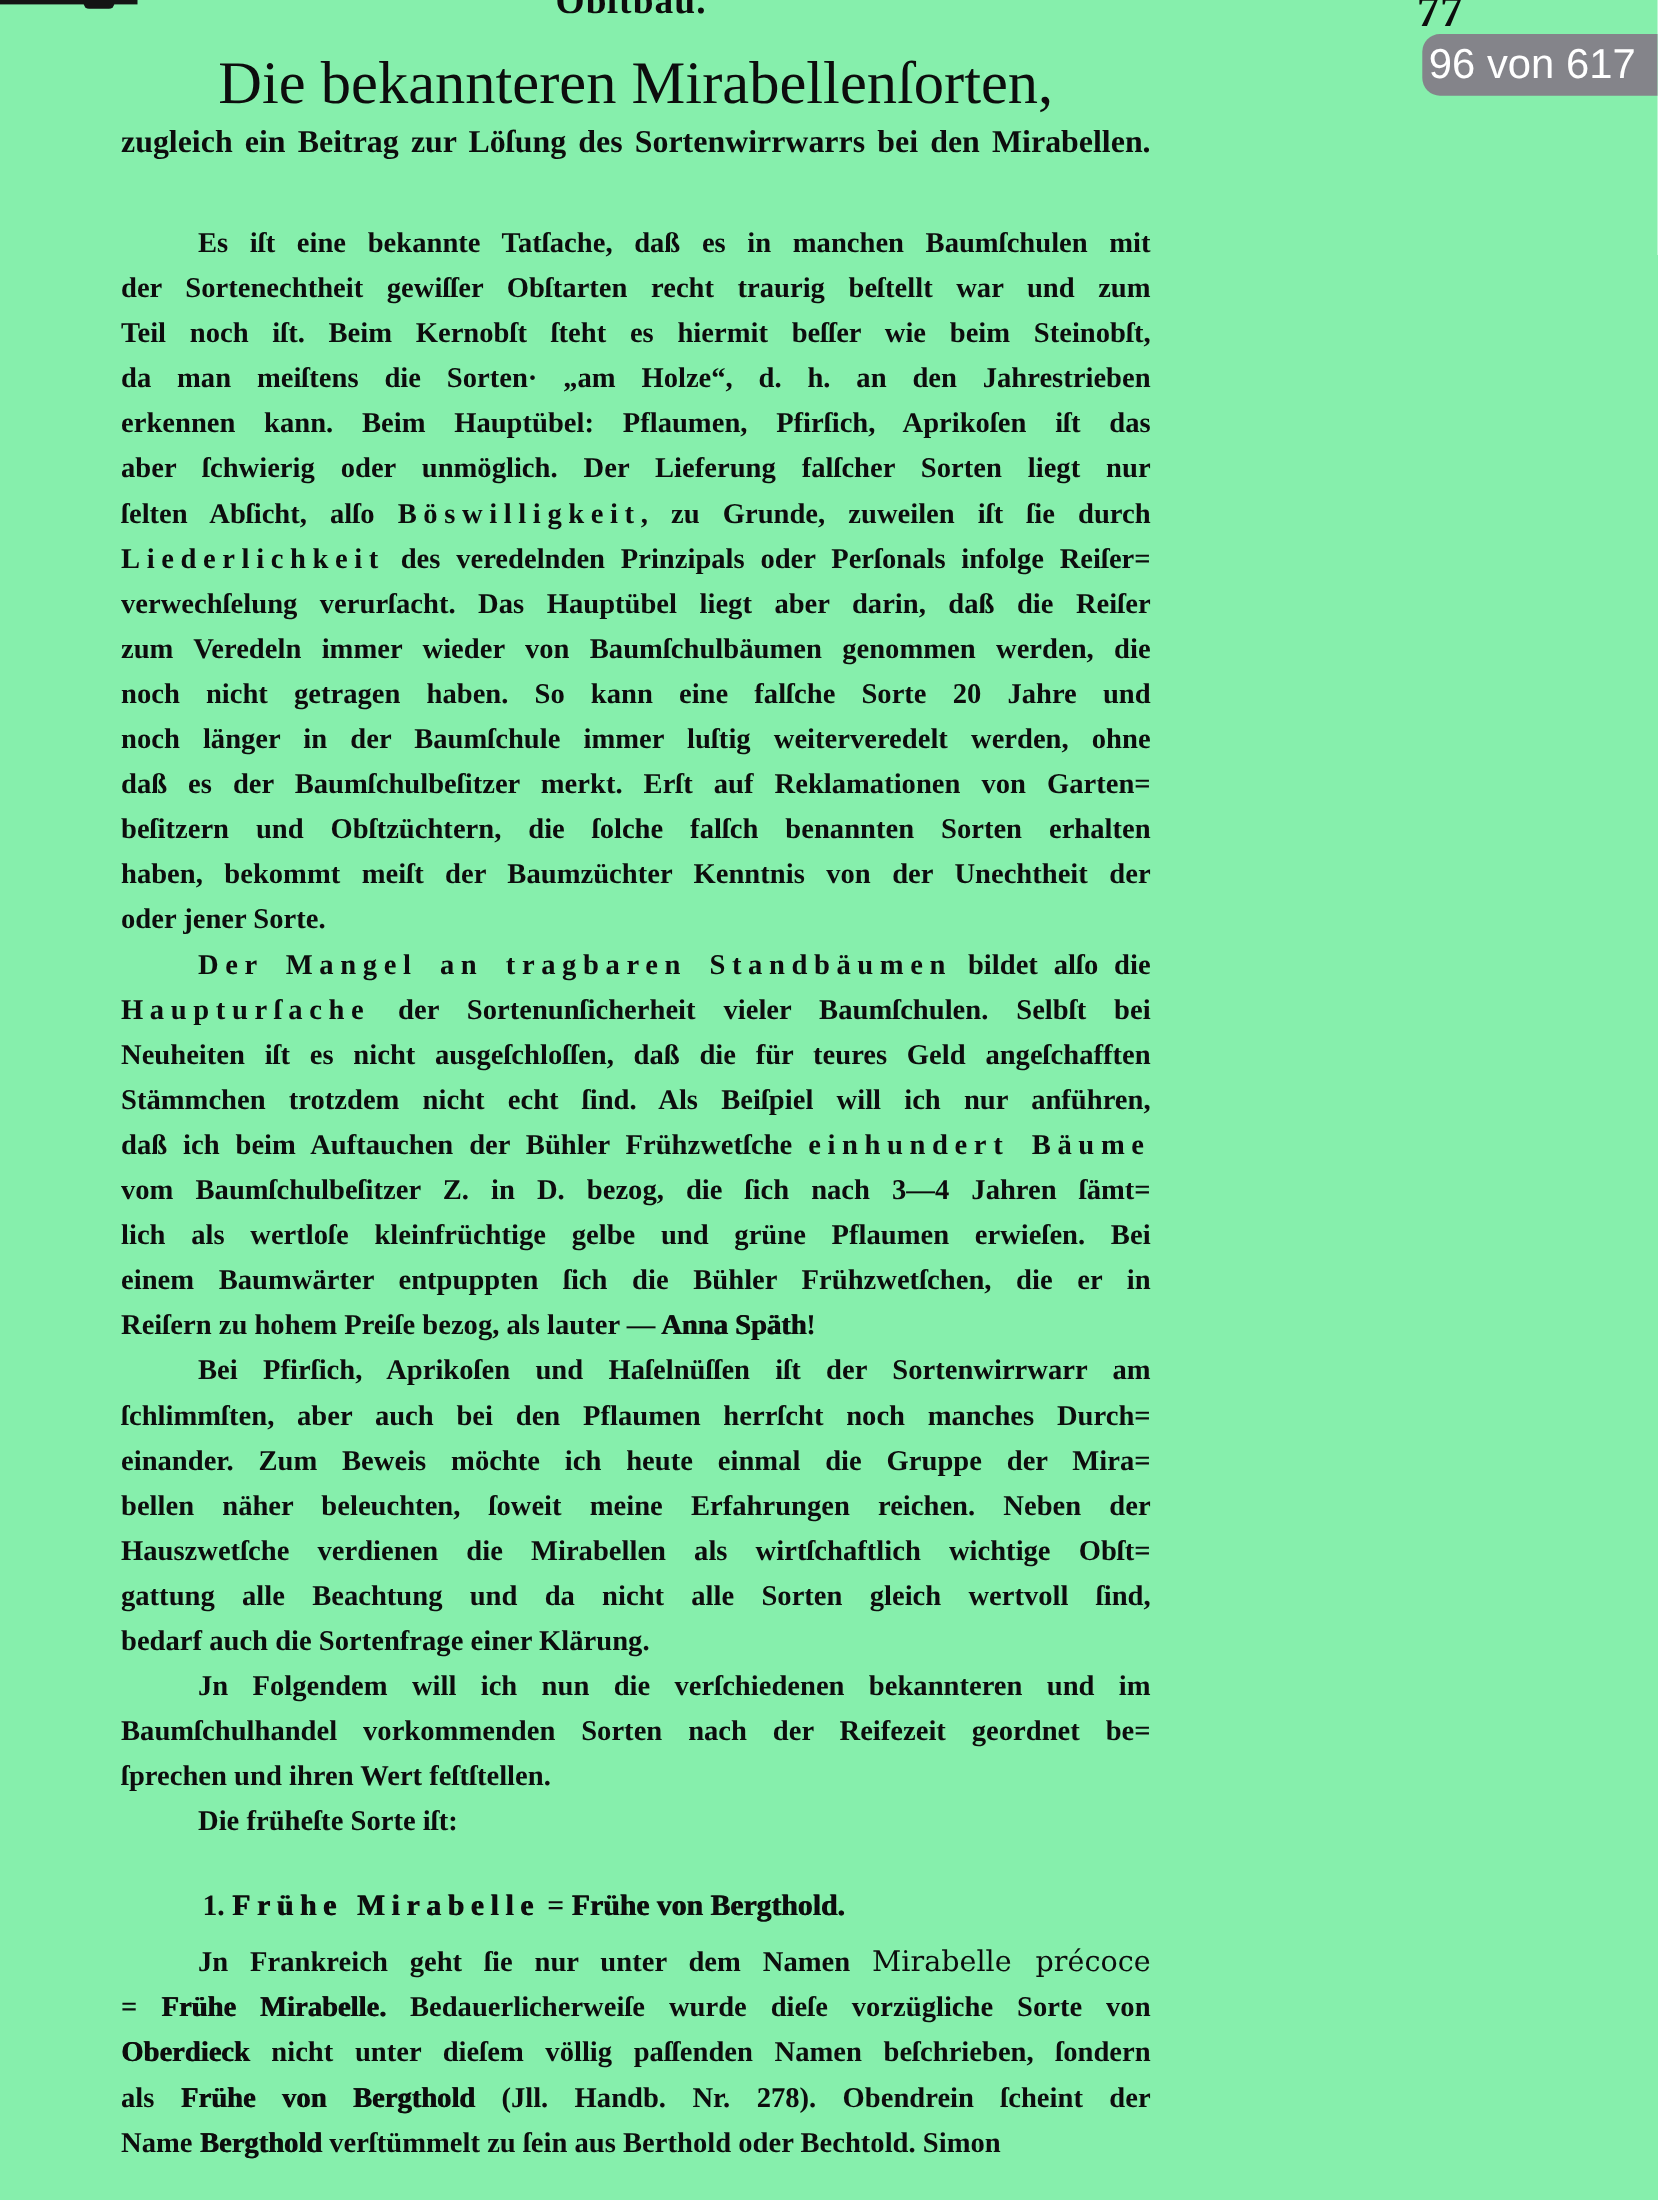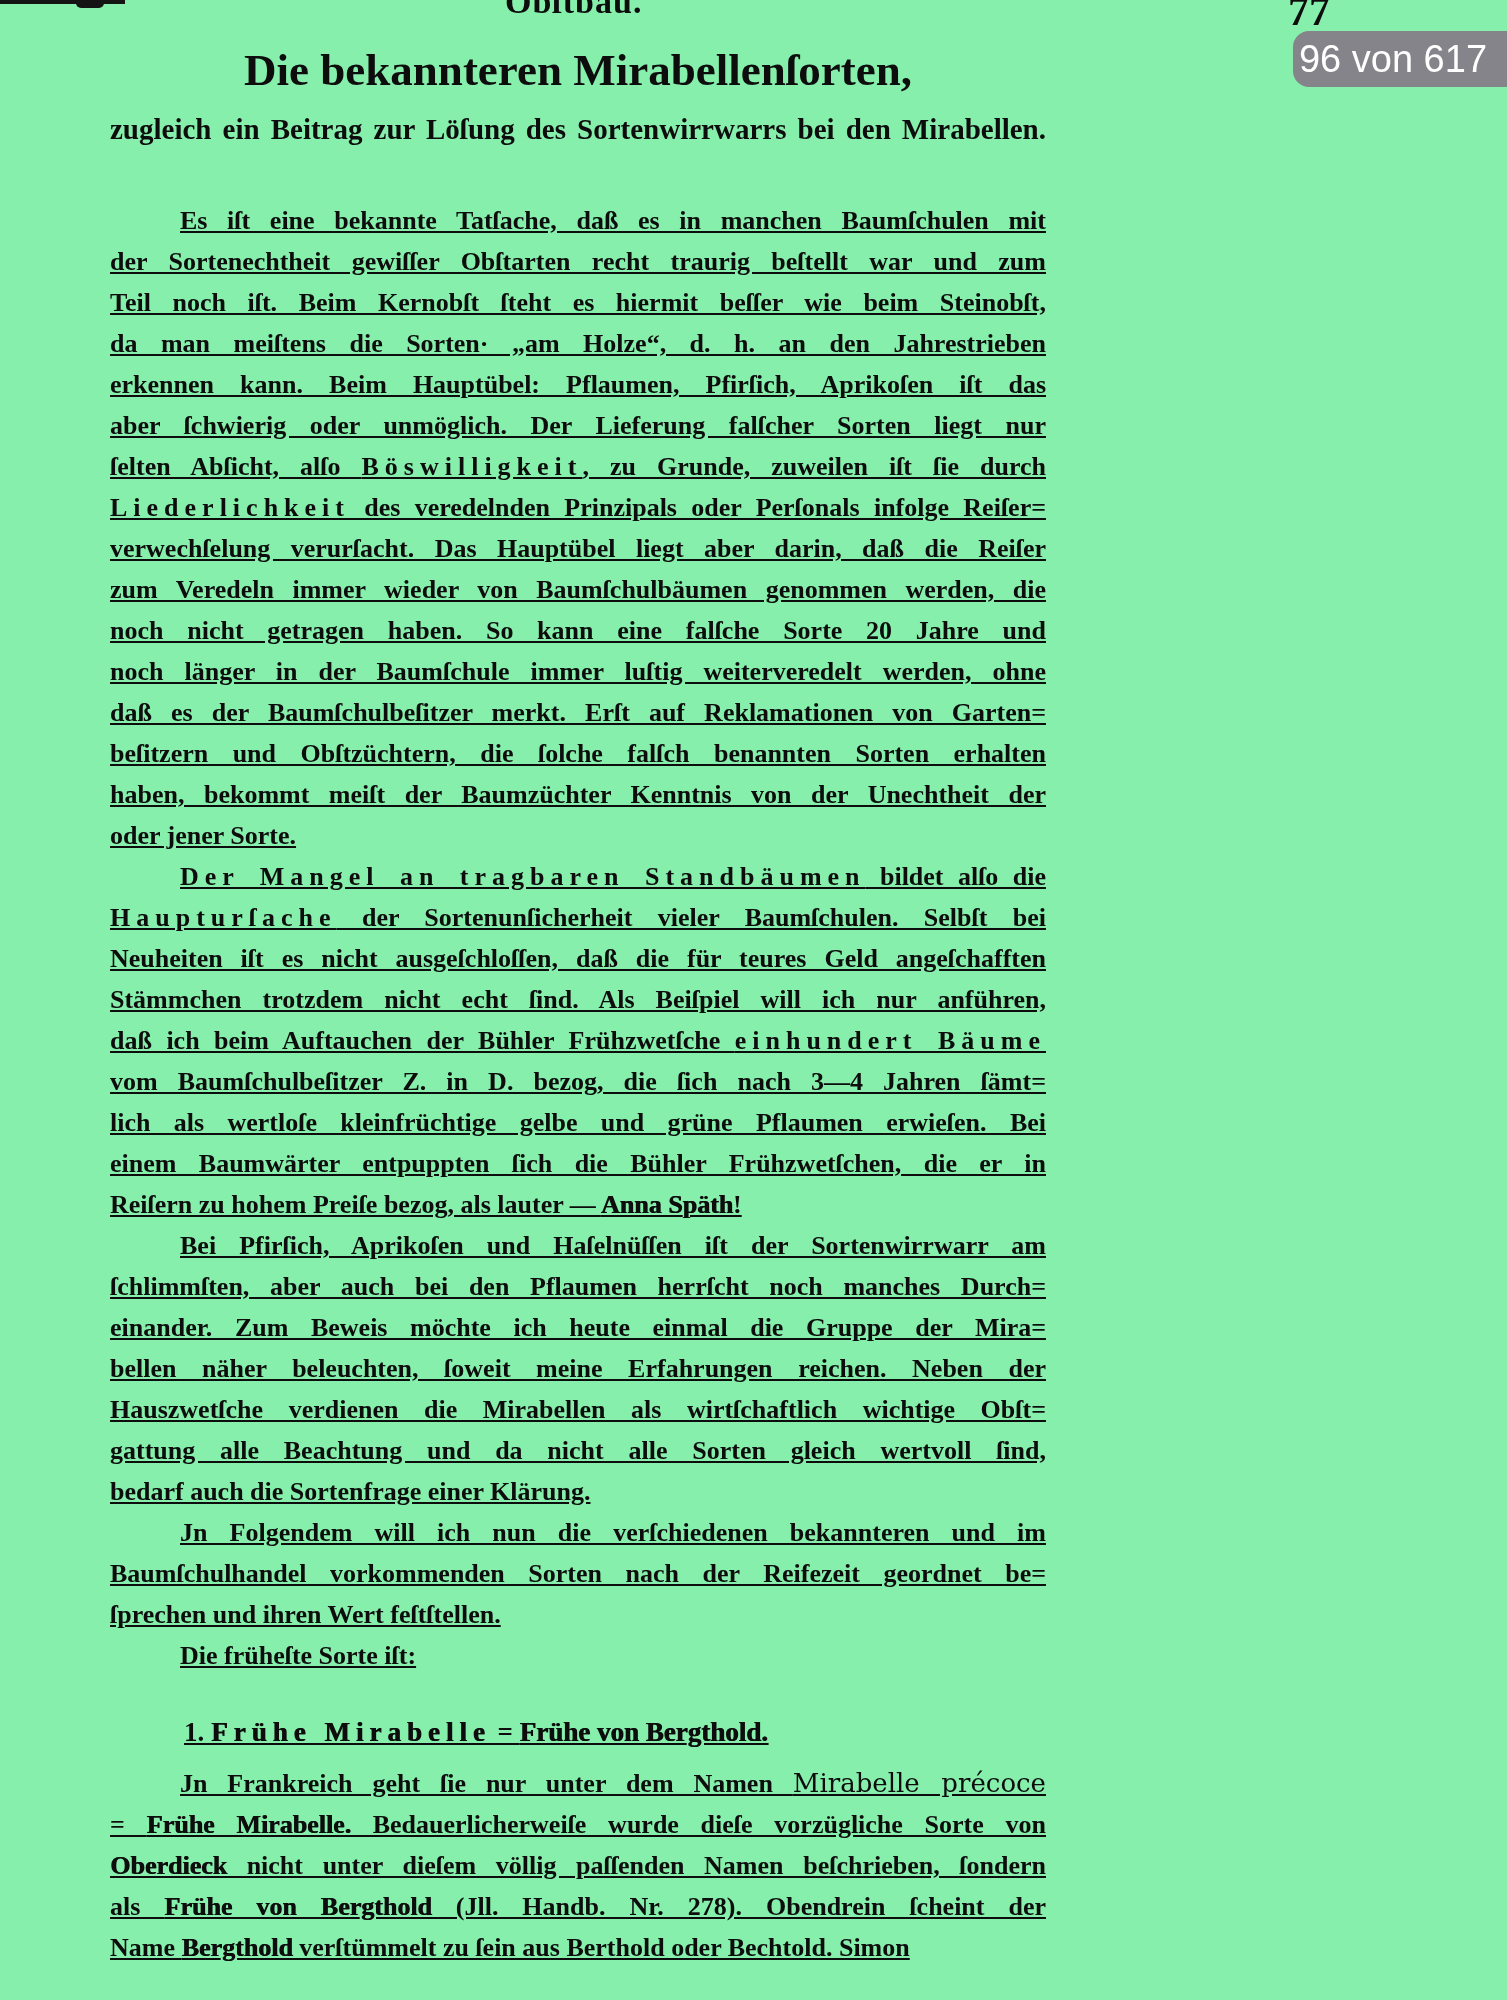--- a/index.html
+++ b/index.html
@@ -28,35 +28,35 @@
     border-radius:16px;
     display:flex;align-items:center;justify-content:center;
     padding-right:40px;box-sizing:border-box;
     font-family:"Liberation Sans","DejaVu Sans",sans-serif;
     font-size:38px;font-weight:400;color:#ffffff;
   }
   
   .title{
     position:absolute;left:110px;width:936px;top:44px;margin:0;
     text-align:center;
-    font-size:45px;font-weight:700;
+    font-size:55px;font-weight:400;
   }
   .subtitle{
     position:absolute;left:110px;width:936px;top:113px;margin:0;
     font-size:29px;font-weight:700;
     text-align:justify;text-align-last:justify;
     white-space:nowrap;
   }
   #text-blocks{
     position:absolute;left:110px;top:200px;width:936px;
     font-size:26px;font-weight:700;line-height:41px;
   }
   .line{
     text-align:justify;text-align-last:justify;
-    height:41px;overflow:visible;white-space:nowrap;text-decoration:underline;
+    height:41px;overflow:visible;white-space:nowrap;
   }
   .line.first{padding-left:70px;}
   .line.last{text-align-last:left;}
   .block.h{margin-top:36px;margin-bottom:10px;}
   .block.h .line{padding-left:74px;font-size:27px;}
   .seg-g{letter-spacing:6px;}
   .seg-b{text-shadow:0.7px 0 currentColor;}
   .seg-gb{letter-spacing:6px;text-shadow:0.7px 0 currentColor;}
   .seg-a{font-weight:400;font-family:"DejaVu Serif",serif;}
 </style>

